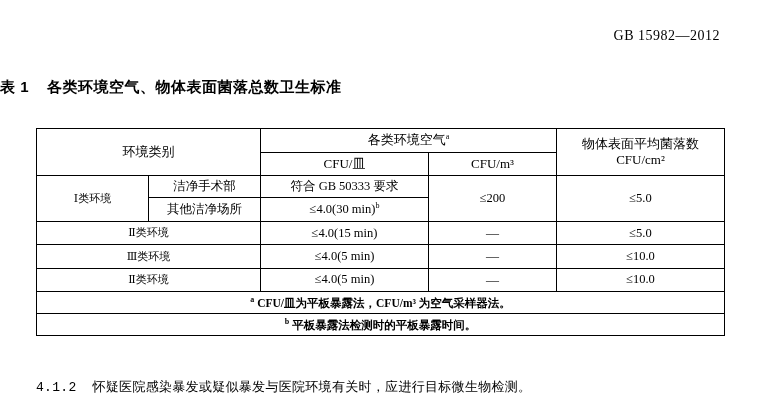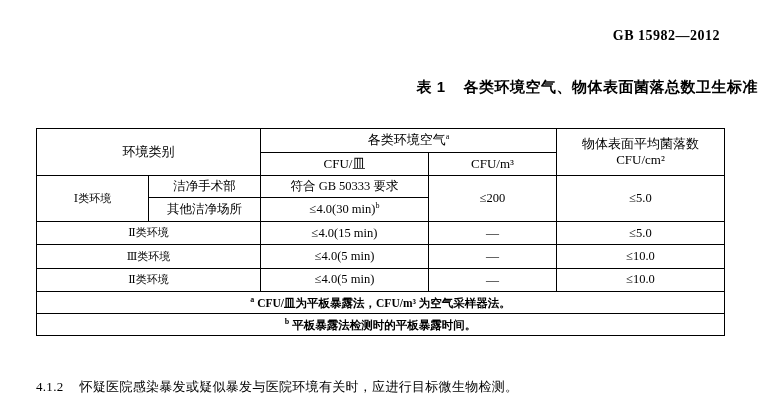--- a/index.html
+++ b/index.html
@@ -20,29 +20,29 @@
     width: 758px;
     height: 412px;
     box-sizing: border-box;
   }
   .std-code {
     position: absolute;
     top: 28px;
     right: 38px;
     font-family: "Liberation Serif", "DejaVu Serif", serif;
     font-size: 14px;
-    font-weight: bold;
+    font-weight: normal;
     letter-spacing: 0.5px;
   }
   .table-title {
     position: absolute;
     top: 78px;
     left: 0;
     width: 758px;
-    text-align: right;
+    text-align: left;
     font-size: 15px;
     font-weight: bold;
     font-family: "Liberation Sans", "DejaVu Sans", sans-serif;
     letter-spacing: 0.5px;
   }
   .table-title .tt-num {
     margin-right: 18px;
   }
   table.main {
     position: absolute;
@@ -83,21 +83,21 @@
   td.note .nsup {
     font-size: 8px;
     vertical-align: super;
     margin-right: 3px;
   }
   .footer-para {
     position: absolute;
     left: 36px;
     top: 378px;
     font-size: 13px;
-    font-family: Liberation Serif, serif;
+    font-family: Liberation Mono, monospace;
     letter-spacing: 0.3px;
   }
   .footer-para .num {
     margin-right: 16px;
   }
   .dash {
     font-size: 13px;
   }
 </style>
 </head>

